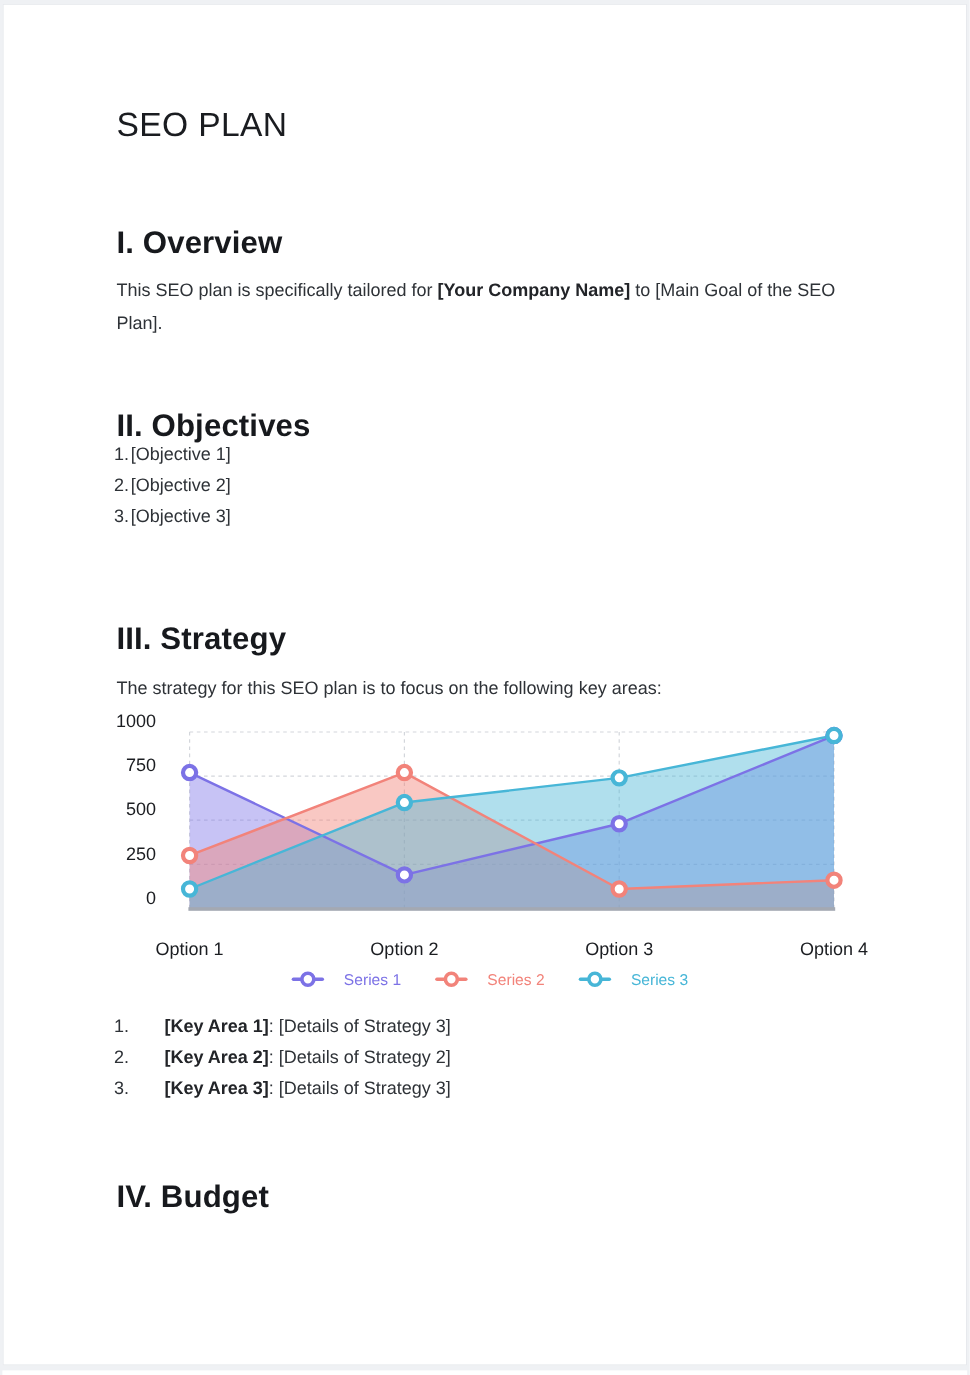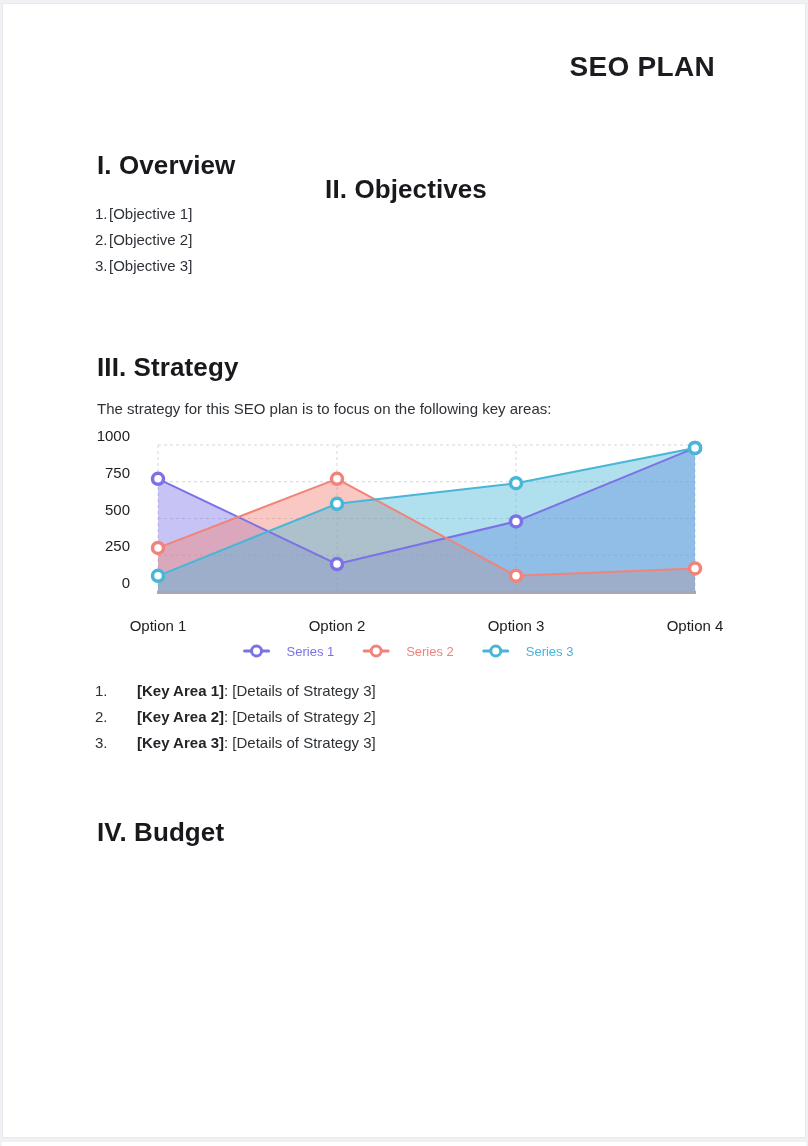--- a/index.html
+++ b/index.html
@@ -11,29 +11,29 @@
   }
   .page{
     position:absolute;left:2px;top:3px;width:804px;height:1135px;
     background:#ffffff;border:1px solid #e7e9ed;box-sizing:border-box;
   }
   .next-page-sliver{
     position:absolute;left:2px;right:2px;top:1142px;height:4px;background:#ffffff;
   }
   .content{padding:0 90px 0 94px;}
   h1{
-    margin:0;padding-top:49px;font-size:28px;line-height:28px;font-weight:700;
-    text-align:right;color:#1a1c20;letter-spacing:.3px;
+    margin:0;padding-top:86px;font-size:28px;line-height:28px;font-weight:400;
+    text-align:left;color:#1a1c20;letter-spacing:.3px;
   }
   h2{
     margin:0;font-size:26px;line-height:24px;font-weight:800;color:#17191d;
     letter-spacing:.1px;
   }
   .h2-overview{margin-top:72px;}
-  .h2-objectives{text-align:center;}
+  .h2-objectives{margin-top:59px;}
   .h2-strategy{margin-top:76px;}
   .h2-budget{margin-top:64px;}
   p{margin:0;font-size:15px;line-height:27px;color:#2e3237;}
   .p-overview{margin-top:15px;max-width:622px;}
   .p-intro{margin-top:16px;}
   .num-list{margin:0;}
   .num-list .row{display:flex;font-size:15px;line-height:26px;color:#2e3237;}
   .num-list .num{flex:none;width:14px;margin-left:-2px;}
   .num-list b{font-weight:700;color:#222428;margin-left:28px;}
   .key-list{margin-top:14px;}
@@ -42,20 +42,21 @@
   b{color:#222428;}
 </style>
 </head>
 <body>
 
 <div class="page">
   <div class="content">
     <h1>SEO PLAN</h1>
 
     <h2 class="h2-overview">I. Overview</h2>
+    <p class="p-overview"><span>This SEO plan is specifically tailored for </span><b>[Your Company Name]</b><span> to [Main Goal of the SEO Plan].</span></p>
 
     <h2 class="h2-objectives">II. Objectives</h2>
     <div class="num-list">
       <div class="row">
         <span class="num">1.</span>
         <span>[Objective 1]</span>
       </div>
       <div class="row">
         <span class="num">2.</span>
         <span>[Objective 2]</span>

